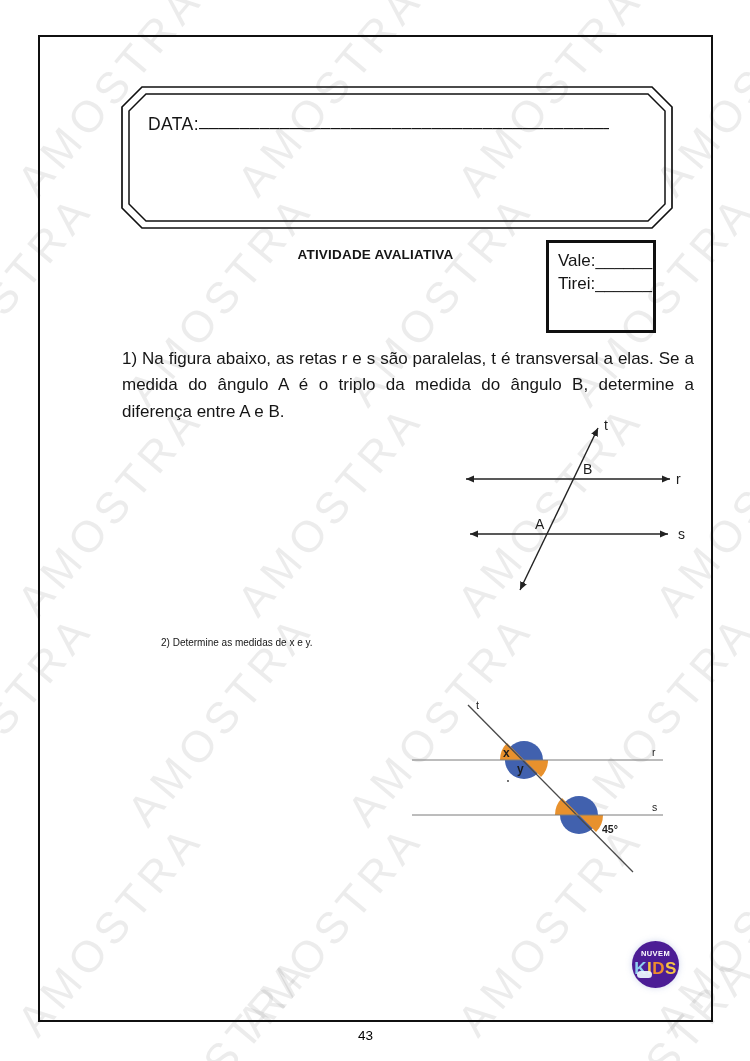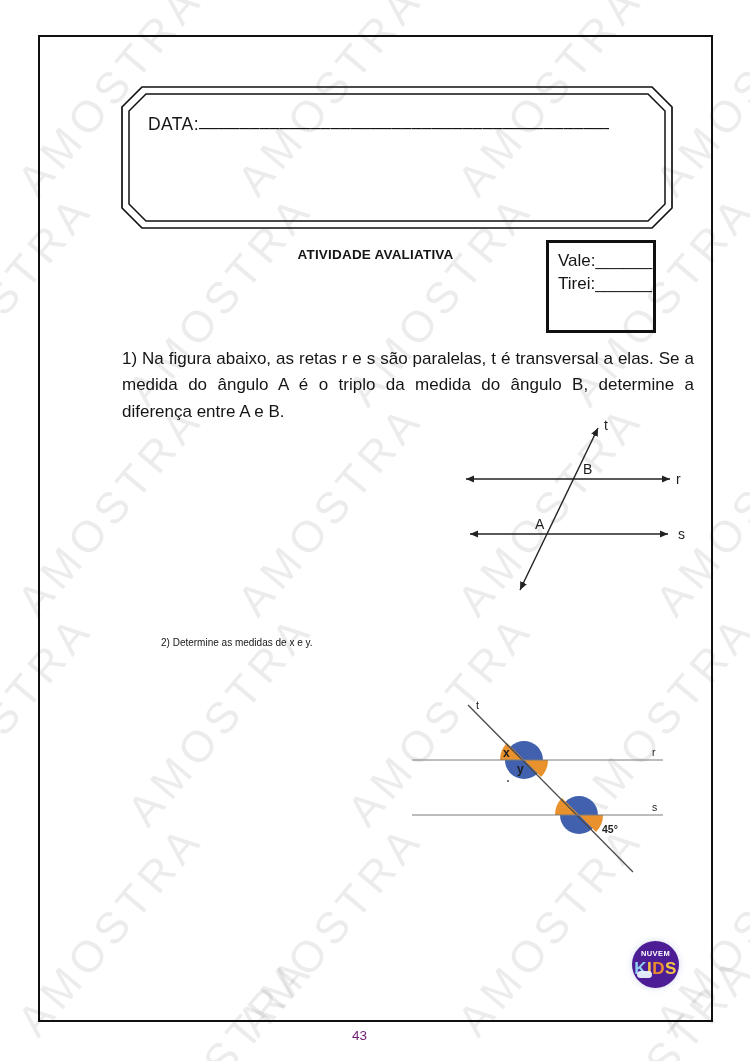--- a/index.html
+++ b/index.html
@@ -45,21 +45,21 @@
   
   .logo{
     position:absolute;left:632px;top:941px;width:47px;height:47px;border-radius:50%;
     display:flex;flex-direction:column;align-items:center;justify-content:center;
     box-shadow:0 0 6px rgba(120,140,200,.35);
   }
   .logo .top{color:#ffffff;font-size:7.5px;font-weight:700;letter-spacing:.4px;line-height:1;margin-top:-2px;}
   .logo .kids{font-size:17px;font-weight:800;line-height:1;margin-top:2px;letter-spacing:.5px;}
   .logo .cloud{position:absolute;left:5px;bottom:10px;width:15px;height:7px;border-radius:6px;background:#e9f3fc;opacity:.95;}
   
-  .page-num{position:absolute;left:22px;top:1028px;width:675px;text-align:center;font-size:13.5px;color:#701a75;}
+  .page-num{position:absolute;left:28px;top:1028px;width:675px;text-align:center;font-size:13.5px;color:#000000;}
 </style>
 </head>
 <body>
 
 <div class="canvas">
 
   <div class="wm-layer">
       <span class="wm" style="left: 110px; top: 90px;">AMOSTRA</span>
       <span class="wm" style="left: 330px; top: 90px;">AMOSTRA</span>
       <span class="wm" style="left: 550px; top: 90px;">AMOSTRA</span>

